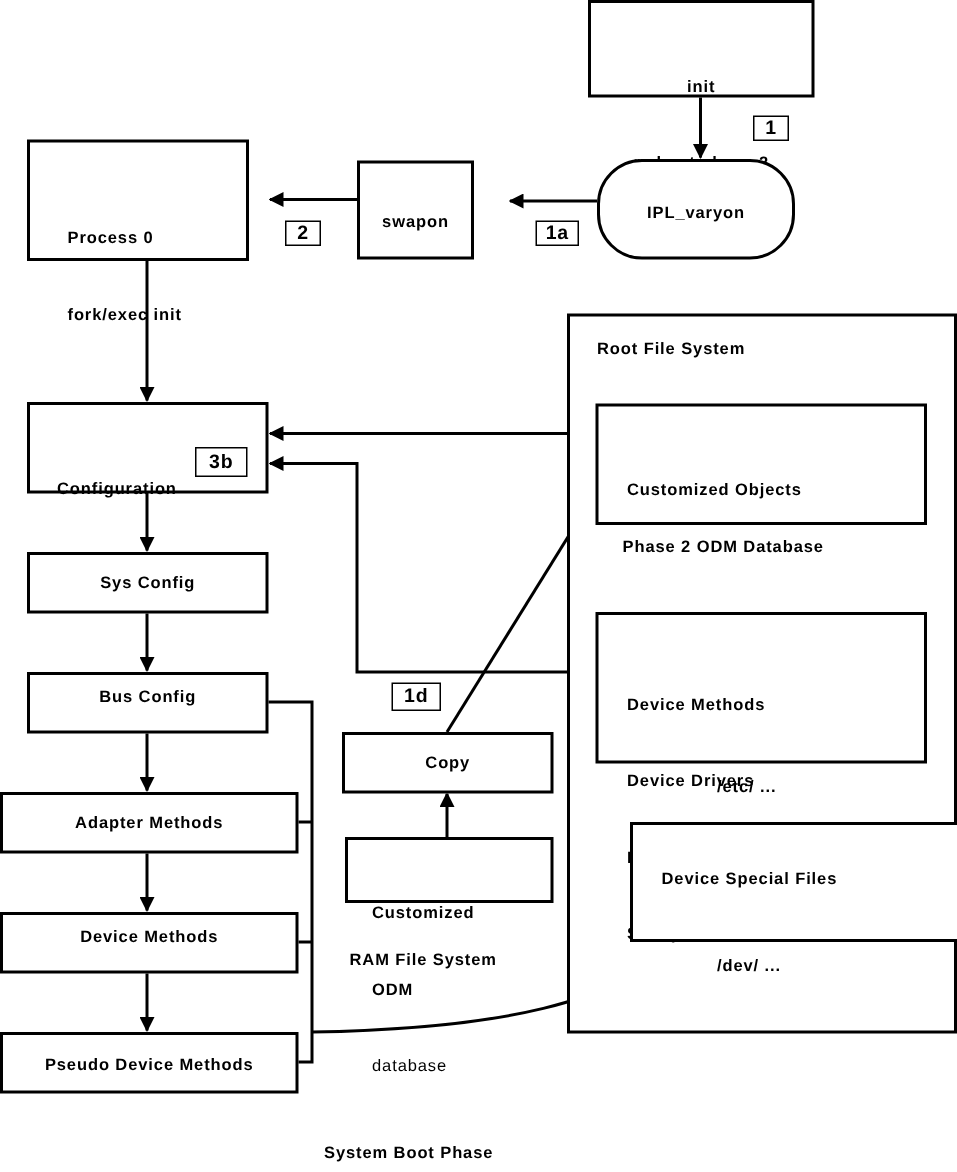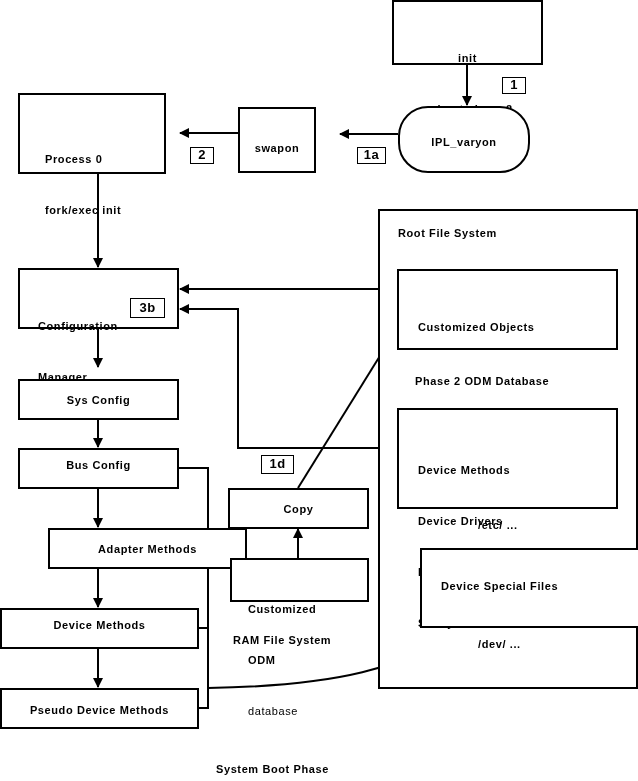--- a/index.html
+++ b/index.html
@@ -84,29 +84,29 @@
 </div>
 
 <div class="box" style="left:18px;top:268px;width:161px;height:61px;">
   <div class="txt" style="left:18px;top:14px;">
     <span class="line">Configuration</span>
     <span class="line">Manager</span>
   </div>
   <div class="badge" style="left:110px;top:28px;width:35px;height:20px;line-height:17px;">3b</div>
 </div>
 
-<div class="box" style="left:18px;top:368px;width:161px;height:41px;margin-top:11px;">
+<div class="box" style="left:18px;top:368px;width:161px;height:41px;">
   <div class="txt center" style="left:0;right:0;top:11px;">Sys Config</div>
 </div>
 
 <div class="box" style="left:18px;top:448px;width:161px;height:41px;">
   <div class="txt center" style="left:0;right:0;top:7px;">Bus Config</div>
 </div>
 
-<div class="box" style="left:0px;top:528px;width:199px;height:41px;margin-left:48px;">
+<div class="box" style="left:0px;top:528px;width:199px;height:41px;">
   <div class="txt center" style="left:0;right:0;top:11px;">Adapter Methods</div>
 </div>
 
 <div class="box" style="left:0px;top:608px;width:199px;height:41px;">
   <div class="txt center" style="left:0;right:0;top:7px;">Device Methods</div>
 </div>
 
 <div class="box" style="left:0px;top:688px;width:199px;height:41px;">
   <div class="txt center" style="left:0;right:0;top:12px;">Pseudo Device Methods</div>
 </div>
@@ -128,21 +128,21 @@
 
 <div class="box" style="left:378px;top:209px;width:260px;height:480px;">
   <div class="txt" style="left:18px;top:14px;">Root File System</div>
 </div>
 
 <div class="box" style="left:397px;top:269px;width:221px;height:81px;">
   <div class="txt" style="left:19px;top:14px;">
     <span class="line">Customized Objects</span>
   </div>
 </div>
-<div class="txt" style="left:415px;top:357px;margin-top:16px;">Phase 2 ODM Database</div>
+<div class="txt" style="left:415px;top:357px;">Phase 2 ODM Database</div>
 
 <div class="box" style="left:397px;top:408px;width:221px;height:101px;">
   <div class="txt" style="left:19px;top:18px;">
     <span class="line">Device Methods</span>
     <span class="line">Device Drivers</span>
     <span class="line">Device Microcode</span>
     <span class="line">Subsystems ...</span>
   </div>
 </div>
 <div class="txt" style="left:478px;top:517px;">/etc/ ...</div>

